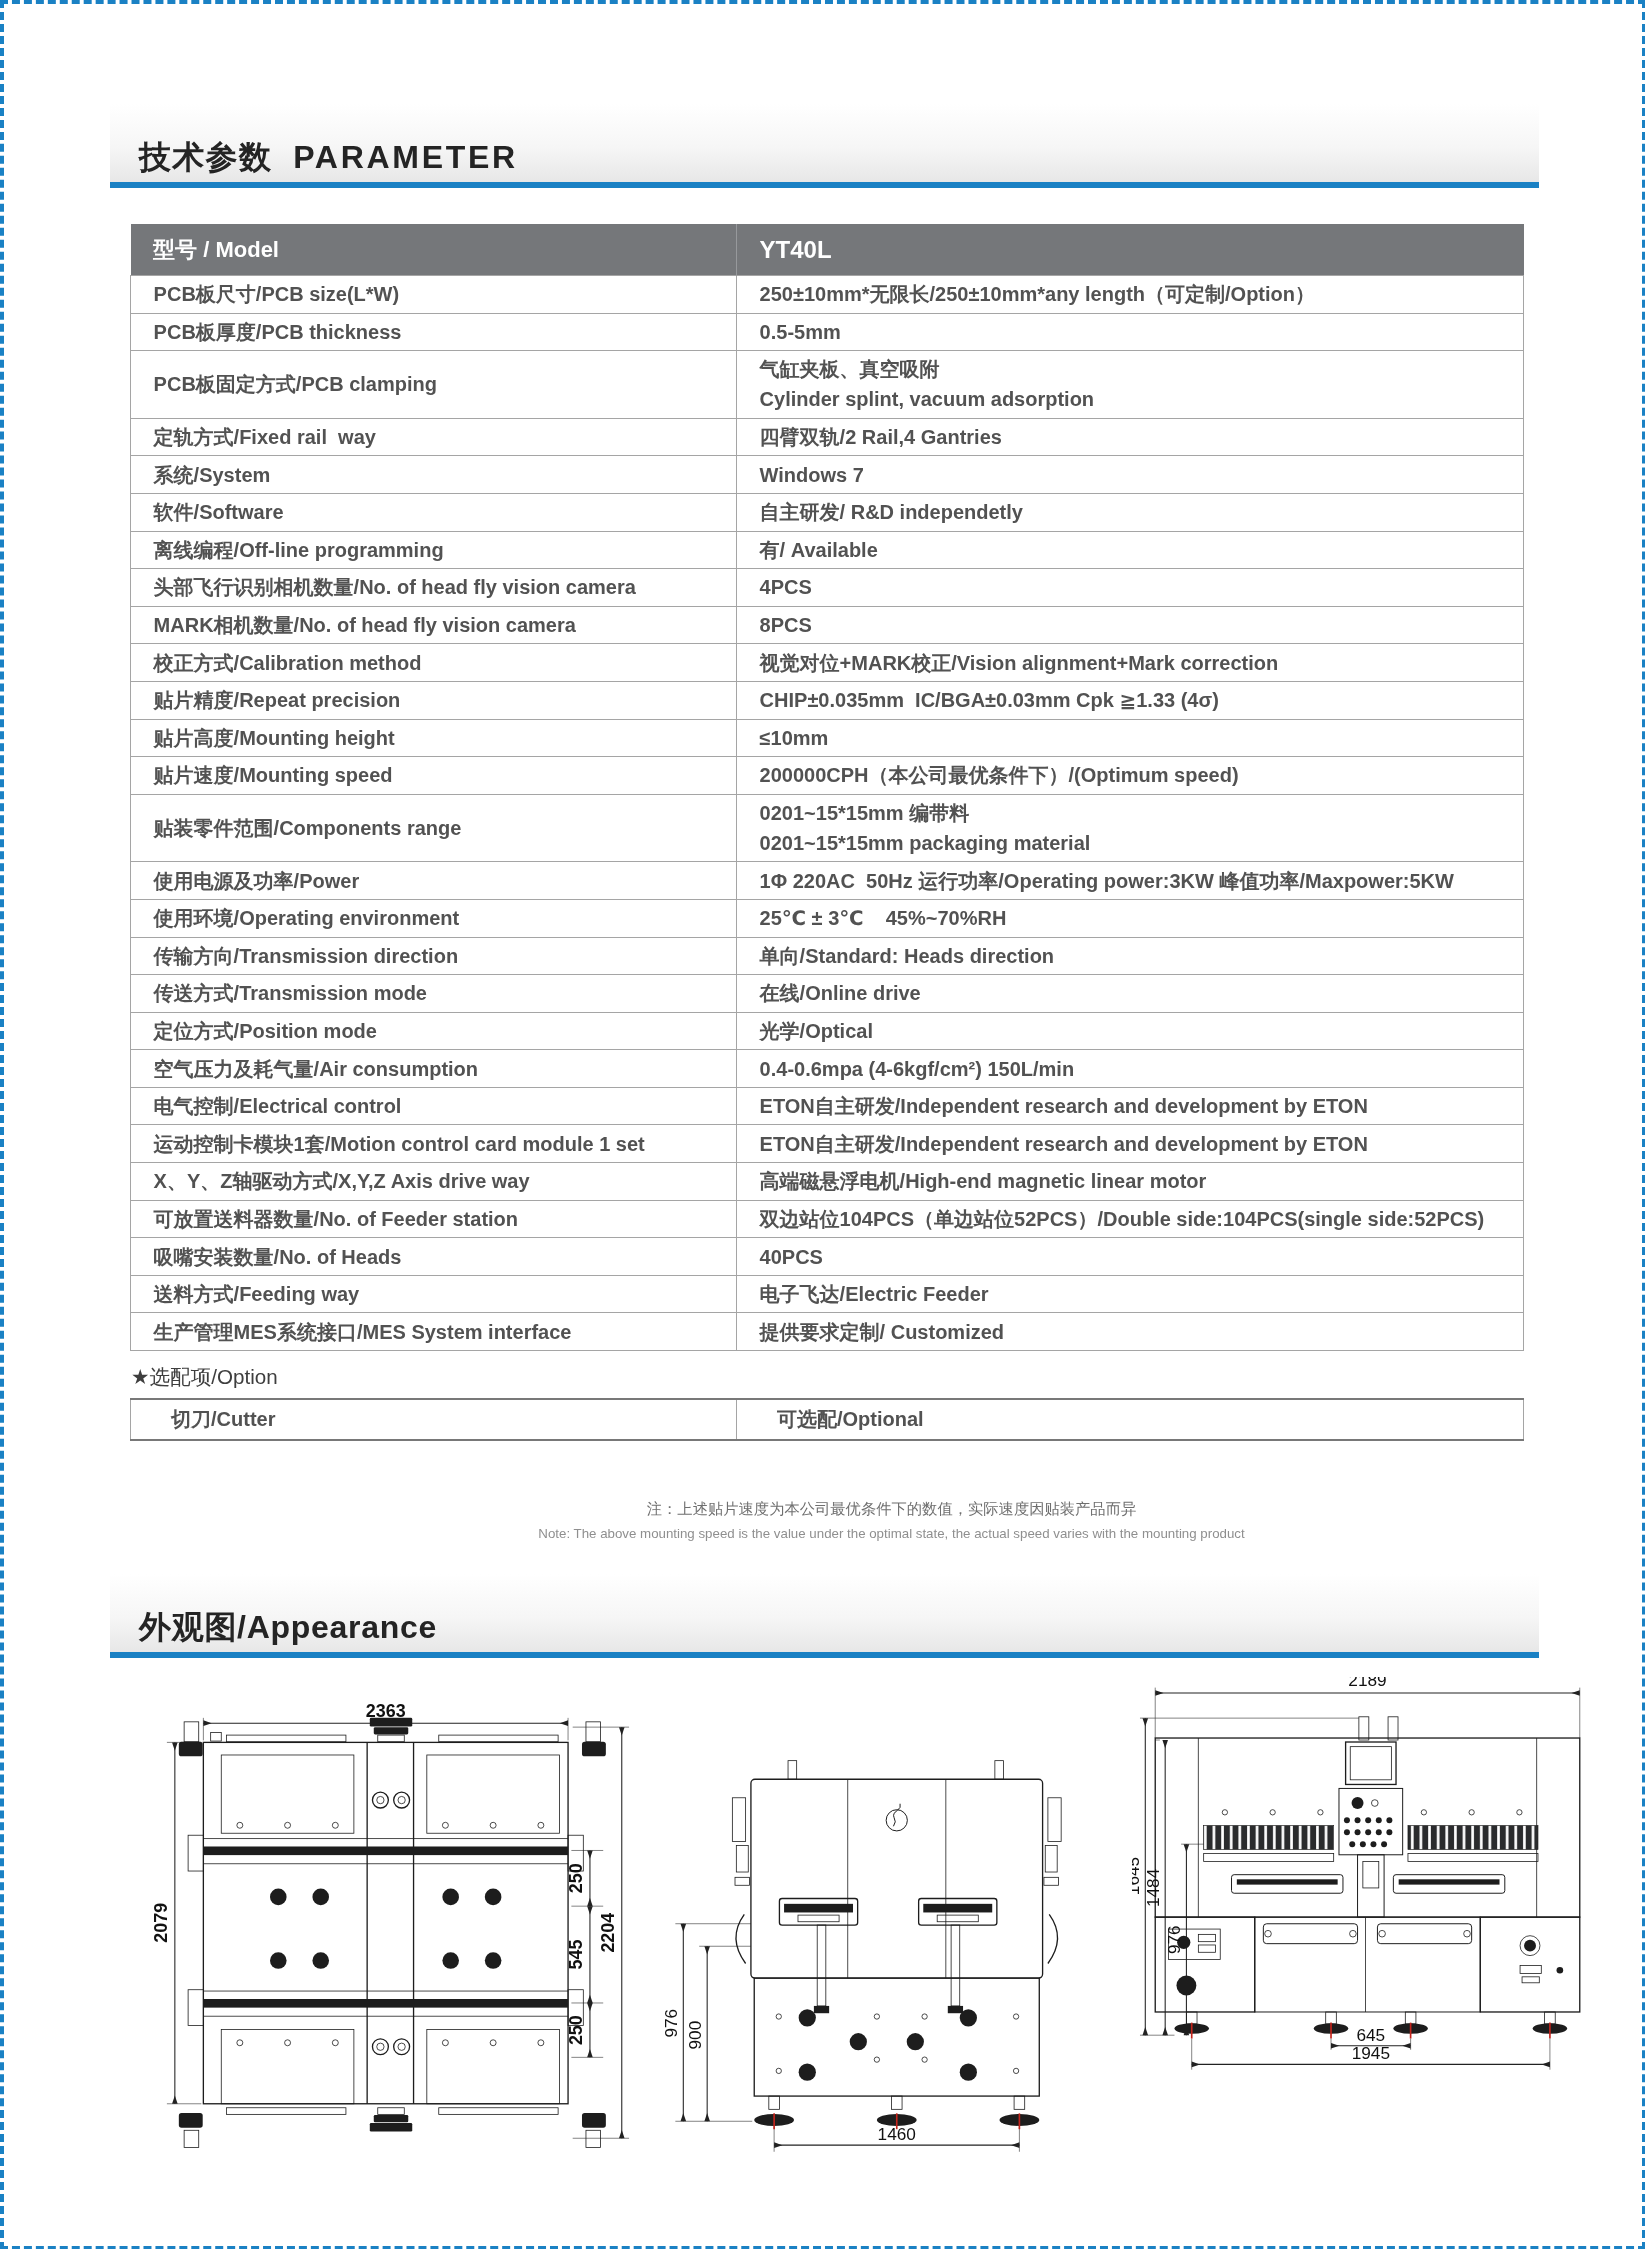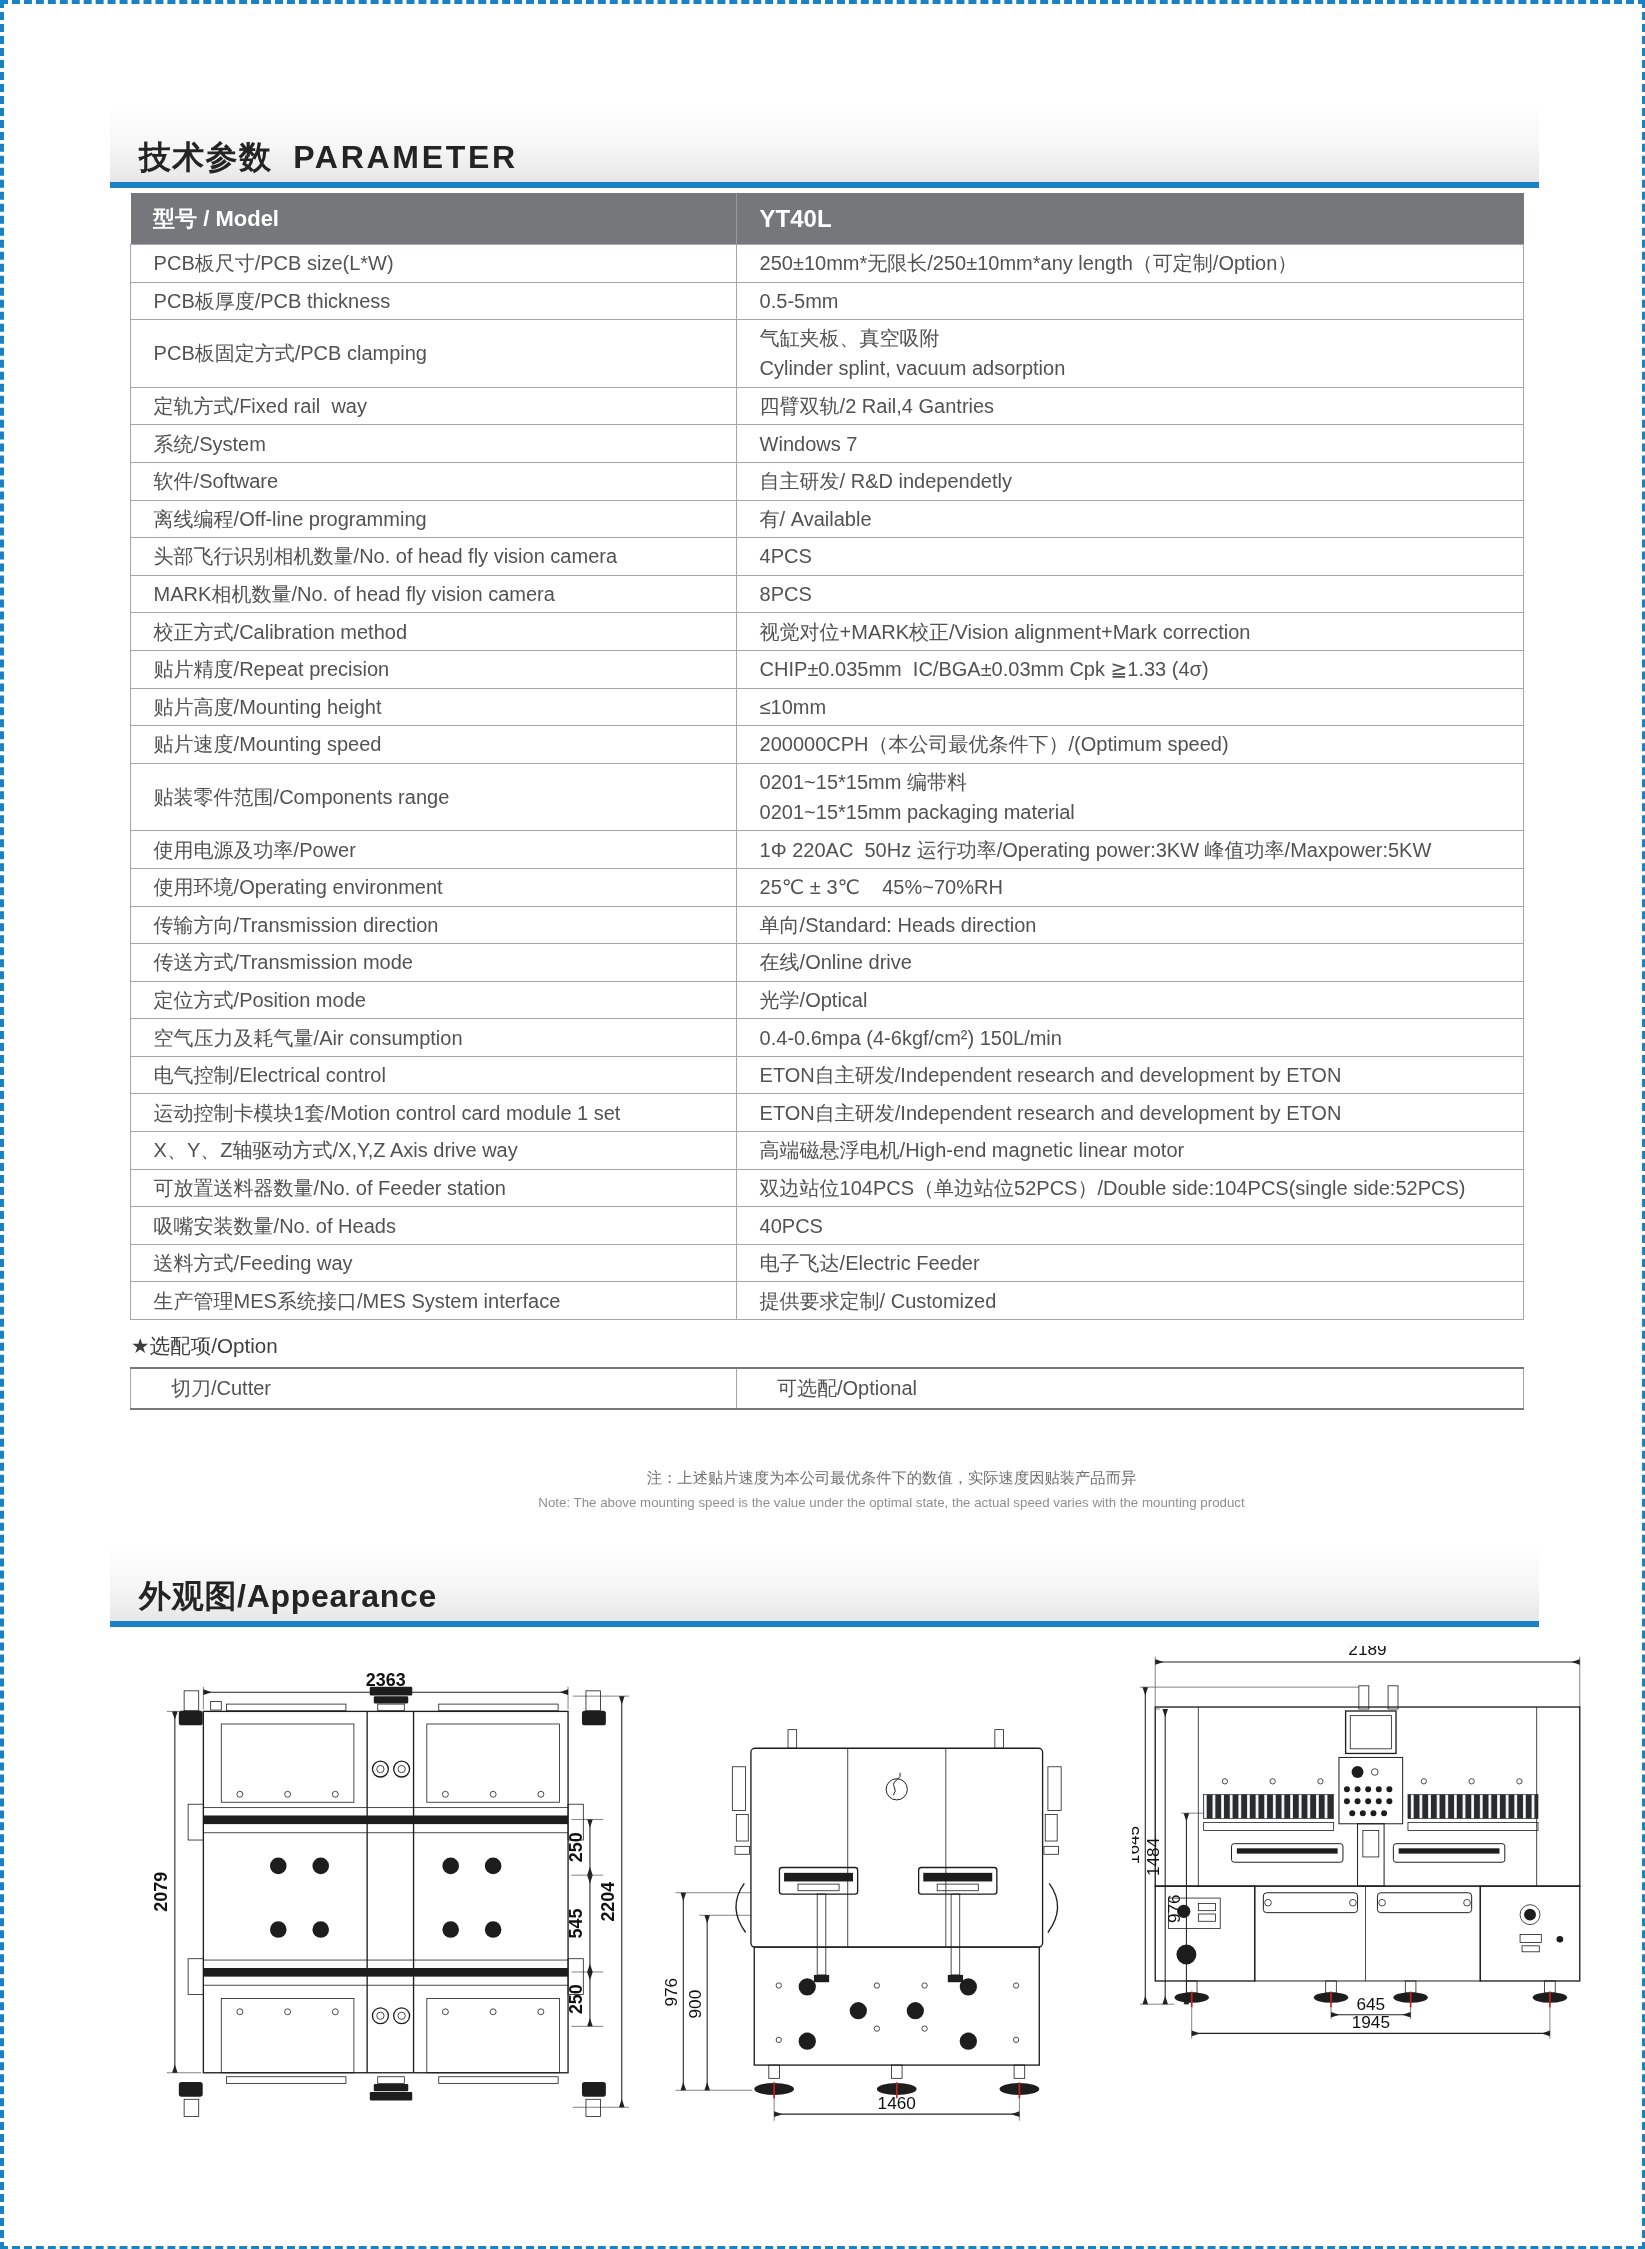--- a/index.html
+++ b/index.html
@@ -18,31 +18,31 @@
   .band-param{margin-top:100px;}
   .band-appearance{margin-top:30.5px;}
   .band-title{font-size:32px;color:#242424;line-height:1;}
   .band-title .zh{font-weight:700;letter-spacing:1.3px;}
   .band-title .en{font-weight:700;letter-spacing:2.7px;margin-left:21px;}
   .band-title.bold-all{font-weight:700;letter-spacing:0.7px;}
 
   
   table.spec{
     border-collapse:collapse;table-layout:fixed;
-    margin:5px 0 0 126px;width:1394px;border-radius:14px;
+    margin:36px 0 0 126px;width:1394px;border-radius:14px;
   }
   table.spec th{
     background:#75777a;color:#ffffff;text-align:left;height:51px;
     font-size:22px;font-weight:700;padding:0 0 0 22.6px;border:none;
   }
   table.spec th.value-col{border-left:1.3px solid #97999c;font-size:24px;}
   table.spec td{
     border:1.1px solid #a5a5a5;font-size:20px;color:#525252;
     padding:3.3px 12px 3.3px 22.6px;line-height:30px;white-space:pre-wrap;
-    font-weight:400;
+    font-weight:700;
   }
   
   .option-heading{margin:12px 0 0 127px;font-size:20.6px;color:#3e3e3e;}
   table.cutter{margin-top:6.6px;}
   table.cutter td{height:33px;padding-left:40px;}
   table.cutter tr{border-top:2px solid #787878;border-bottom:2px solid #787878;}
 
   .notes{margin:57px 0 0 137px;text-align:center;}
   .note-zh{font-size:15.3px;color:#6f6f6f;line-height:1.4;}
   .note-en{font-size:13.3px;color:#8f8f8f;margin-top:5.3px;line-height:1.4;}

